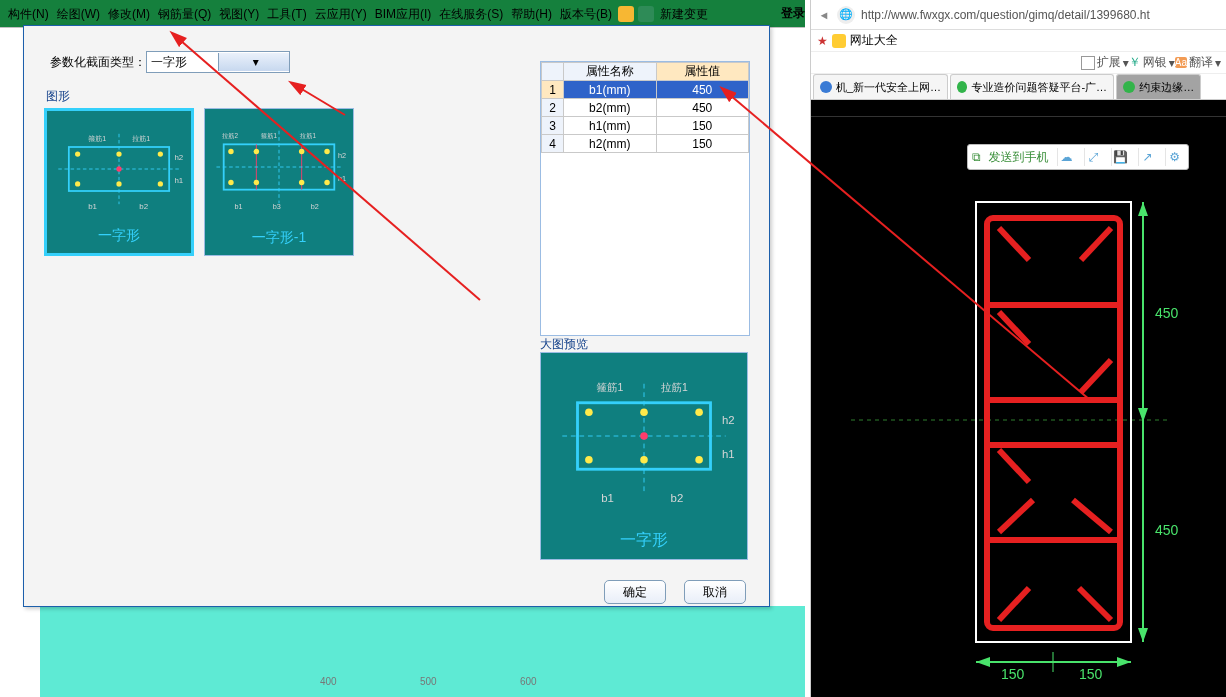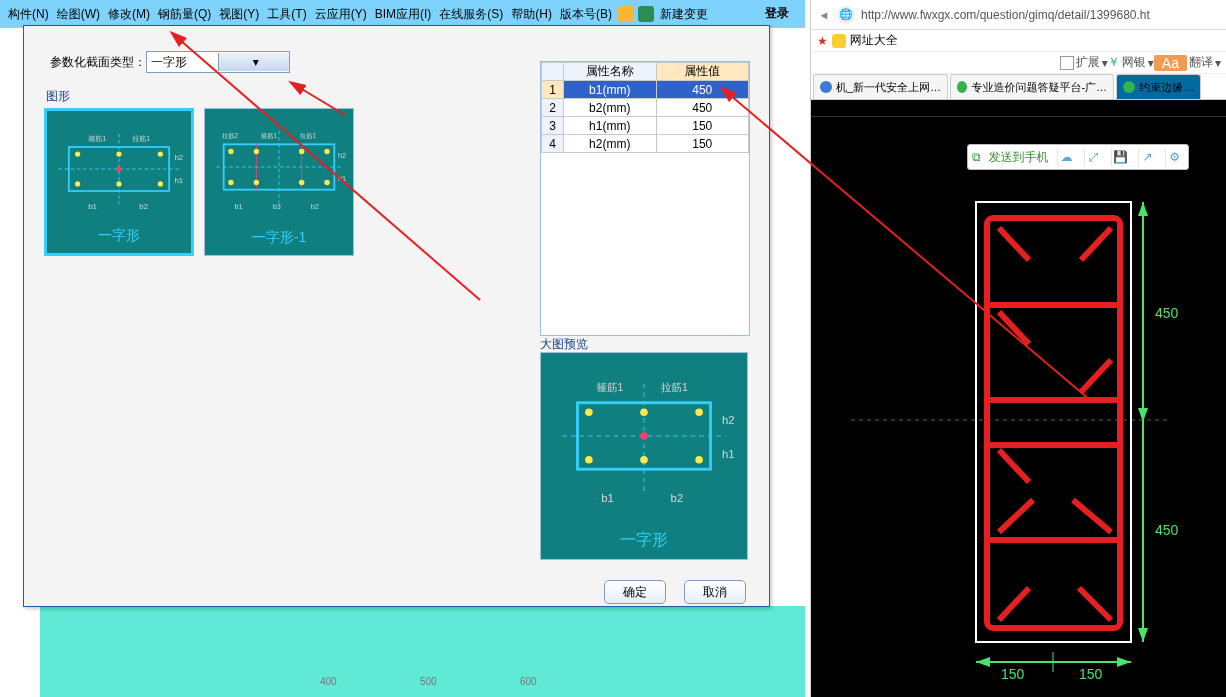--- a/index.html
+++ b/index.html
@@ -1,21 +1,21 @@
 <!DOCTYPE html>
 <html><head>
 <meta charset="utf-8">
 <style>
 html,body{margin:0;padding:0;font-family:"Microsoft YaHei","SimSun",sans-serif;font-size:12px;background:#fff;color:#000;width:1226px;height:697px;overflow:hidden}
 .root{position:relative;width:1226px;height:697px}
 
-.menubar{position:absolute;left:0;top:0;width:805px;height:28px;background:#7dd3fc;border-bottom:1px solid #c0c0c0;display:flex;align-items:center;padding-left:4px;box-sizing:border-box}
+.menubar{position:absolute;left:0;top:0;width:805px;height:28px;background:#15803d;border-bottom:1px solid #c0c0c0;display:flex;align-items:center;padding-left:4px;box-sizing:border-box}
 .menubar .mitem{padding:0 4px;line-height:28px;cursor:default;white-space:nowrap}
 .menubar .ico{width:16px;height:16px;margin:0 2px;border-radius:3px}
-.menubar .login{margin-left:auto;margin-right:16px;font-weight:bold}
+.menubar .login{margin-left:auto;margin-right:0;font-weight:bold}
 
 .dialog{position:absolute;left:23px;top:25px;width:745px;height:580px;border:1px solid #1c5fab;background:#f4f4f4;box-shadow:2px 2px 4px rgba(0,0,0,.2)}
 .dlg-title{height:24px;background:linear-gradient(#2f6fc1,#1b4e9c);color:#fff;display:flex;align-items:center;padding:0 4px;font-weight:bold}
 .dlg-title .ico{width:14px;height:14px;background:#fff;border-radius:50%;margin-right:4px}
 .dlg-title .t{flex:1}
 .dlg-title .close{width:18px;height:16px;background:#d64933;border:1px solid #8a2a1d;border-radius:3px;display:flex;align-items:center;justify-content:center;color:#fff;font-weight:bold;font-size:10px}
 .dlg-body{position:relative;height:calc(100% - 24px)}
 .lbl-type{position:absolute;left:26px;top:28px}
 .sel-type{position:absolute;left:122px;top:25px;width:142px;height:20px;border:1px solid #7f9db9;background:#fff;display:flex;align-items:center}
 .sel-type span{padding-left:4px;flex:1}
@@ -56,21 +56,21 @@
 .addr{height:30px;display:flex;align-items:center;border-bottom:1px solid #ddd;padding:0 4px;box-sizing:border-box}
 .addr .navico{width:18px;height:18px;border-radius:50%;margin-right:4px;display:flex;align-items:center;justify-content:center;font-size:11px;color:#888}
 .addr input{flex:1;border:none;background:transparent;font-size:12px;color:#555;outline:none}
 .favbar{height:22px;display:flex;align-items:center;padding:0 6px;border-bottom:1px solid #eee;gap:4px;box-sizing:border-box}
 .favbar .favico{width:14px;height:14px;border-radius:3px;background:#ffcc33}
 .toolsbar{height:22px;display:flex;align-items:center;justify-content:flex-end;padding:0 6px;border-bottom:1px solid #eee;color:#555;box-sizing:border-box}
 .toolsbar .ti{display:flex;align-items:center;gap:2px}
 .toolsbar .sq{width:12px;height:12px;border:1px solid #999}
 .tabsbar{height:26px;display:flex;align-items:flex-end;border-bottom:1px solid #ccc;padding-left:2px;gap:2px;box-sizing:border-box}
 .tabsbar .tab{height:24px;max-width:150px;border:1px solid #ccc;border-bottom:none;border-radius:3px 3px 0 0;display:flex;align-items:center;padding:0 6px;background:#f5f5f5;overflow:hidden;white-space:nowrap;font-size:11px}
-.tabsbar .tab.active{background:#0369a1}
+.tabsbar .tab.active{background:#a3a3a3}
 .tabsbar .tab .tico{width:12px;height:12px;border-radius:50%;margin-right:4px}
 
 .floatbar{position:absolute;left:156px;top:44px;height:24px;background:#fff;border:1px solid #bbb;border-radius:3px;display:flex;align-items:center;padding:0 4px;gap:8px;color:#3a8f3a;z-index:5}
 .floatbar .fb{width:18px;height:18px;display:flex;align-items:center;justify-content:center;border-left:1px solid #e5e5e5;color:#5aa4d6;cursor:default}
 .floatbar .fb:first-of-type{border-left:none}
 
 .cad{position:absolute;left:0;top:100px;right:0;bottom:0;background:#000;overflow:hidden}
 .cad .toprule{position:absolute;left:0;top:0;right:0;height:16px;background:#000;border-bottom:1px solid #333}
 .dim{position:absolute;color:#49e36b;font-size:14px}
 .arrows-svg{position:absolute;left:0;top:0;width:1226px;height:697px;pointer-events:none;z-index:10}
@@ -233,21 +233,21 @@
     <input type="text" value="http://www.fwxgx.com/question/gimq/detail/1399680.ht" style="">
   </div>
   <div class="favbar">
     <span style="color:#c33">★</span>
     <span class="favico"></span>
     <span>网址大全</span>
   </div>
   <div class="toolsbar">
     <span class="ti"><span class="sq"></span><span>扩展</span>▾</span>
     <span class="ti"><span style="color:#2a8">￥</span><span>网银</span>▾</span>
-    <span class="ti"><span style="background:#f29b54;color:#fff;padding:0 8px;border-radius:2px;font-size:14px">Aa</span><span>翻译</span>▾</span>
+    <span class="ti"><span style="background:#f29b54;color:#fff;padding:0 0;border-radius:2px;font-size:10px">Aa</span><span>翻译</span>▾</span>
   </div>
   <div class="tabsbar">
     <div class="tab">
           <span class="tico" style="background:#3a7bd5"></span>
           <span>机_新一代安全上网…</span>
         </div>
     <div class="tab">
           <span class="tico" style="background:#32b44a"></span>
           <span>专业造价问题答疑平台-广…</span>
         </div>

